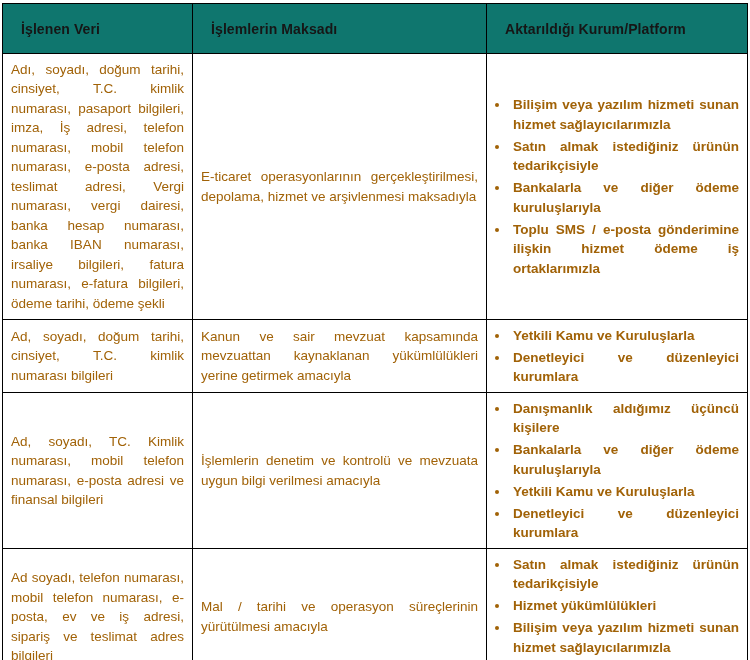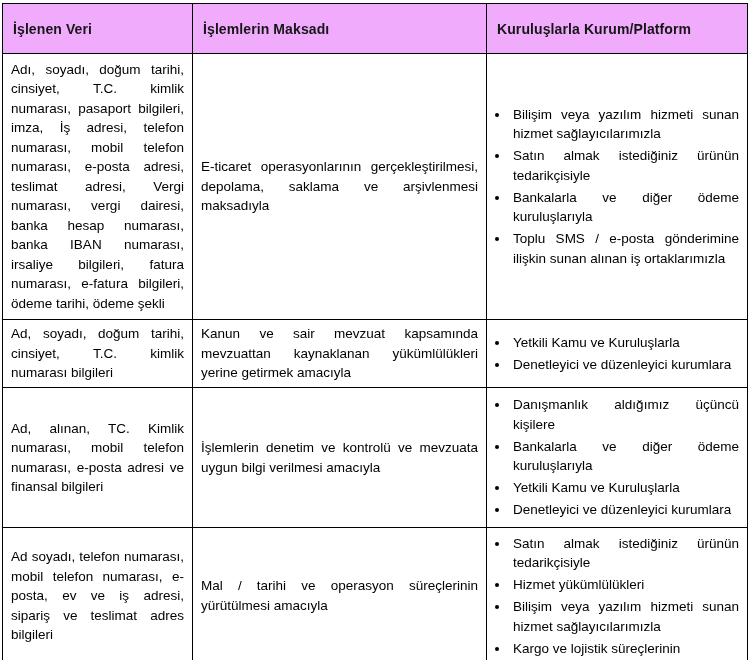--- a/index.html
+++ b/index.html
@@ -30,54 +30,55 @@
   col.c1 { width: 190px; }
   col.c2 { width: 294px; }
   col.c3 { width: 261px; }
 
   th, td {
     border: 1.5px solid #000000;
     box-sizing: border-box;
     overflow: hidden;
   }
   th {
-    background: #f0abfc;
+    background: #0f766e;
     color: #161616;
     font-size: 14px;
     font-weight: 700;
     text-align: left;
     vertical-align: middle;
-    padding: 2px 10px;
+    padding: 2px 18px;
     letter-spacing: 0.1px;
     margin-top: 48px;
   }
   tr.header-row { height: 50px; }
 
   td {
-    color: #000000;
+    color: #a16207;
     font-size: 13.5px;
     line-height: 19.5px;
     vertical-align: middle;
     padding: 3px 8px;
   }
   td p {
     margin: 0;
     text-align: justify;
     text-justify: inter-word;
   }
   td ul {
     margin: 0;
     padding-left: 15px;
     list-style-type: disc;
   }
   td li {
     margin: 2.5px 0;
     padding-left: 3px;
     text-align: justify;
     text-justify: inter-word;
+    font-weight: bold;
   }
 
   tr.r1 { height: 266px; }
   tr.r2 { height: 68px; }
   tr.r3 { height: 140px; }
   tr.r4 { height: 111px; }
 </style>
 </head>
 <body>
 
@@ -85,57 +86,57 @@
   <table class="kvkk-table">
     <colgroup>
       <col class="c1">
       <col class="c2">
       <col class="c3">
     </colgroup>
     <thead>
       <tr class="header-row">
         <th>İşlenen Veri</th>
         <th>İşlemlerin Maksadı</th>
-        <th>Kuruluşlarla Kurum/Platform</th>
+        <th>Aktarıldığı Kurum/Platform</th>
       </tr>
     </thead>
     <tbody>
       <tr class="r1">
         <td>
           <p>Adı, soyadı, doğum tarihi, cinsiyet, T.C. kimlik numarası, pasaport bilgileri, imza, İş adresi, telefon numarası, mobil telefon numarası, e-posta adresi, teslimat adresi, Vergi numarası, vergi dairesi, banka hesap numarası, banka IBAN numarası, irsaliye bilgileri, fatura numarası, e-fatura bilgileri, ödeme tarihi, ödeme şekli</p>
         </td>
         <td>
-          <p>E-ticaret operasyonlarının gerçekleştirilmesi, depolama, saklama ve arşivlenmesi maksadıyla</p>
+          <p>E-ticaret operasyonlarının gerçekleştirilmesi, depolama, hizmet ve arşivlenmesi maksadıyla</p>
         </td>
         <td>
           <ul>
             <li>Bilişim veya yazılım hizmeti sunan hizmet sağlayıcılarımızla</li>
             <li>Satın almak istediğiniz ürünün tedarikçisiyle</li>
             <li>Bankalarla ve diğer ödeme kuruluşlarıyla</li>
-            <li>Toplu SMS / e-posta gönderimine ilişkin sunan alınan iş ortaklarımızla</li>
+            <li>Toplu SMS / e-posta gönderimine ilişkin hizmet ödeme iş ortaklarımızla</li>
           </ul>
         </td>
       </tr>
       <tr class="r2">
         <td>
           <p>Ad, soyadı, doğum tarihi, cinsiyet, T.C. kimlik numarası bilgileri</p>
         </td>
         <td>
           <p>Kanun ve sair mevzuat kapsamında mevzuattan kaynaklanan yükümlülükleri yerine getirmek amacıyla</p>
         </td>
         <td>
           <ul>
             <li>Yetkili Kamu ve Kuruluşlarla</li>
             <li>Denetleyici ve düzenleyici kurumlara</li>
           </ul>
         </td>
       </tr>
       <tr class="r3">
         <td>
-          <p>Ad, alınan, TC. Kimlik numarası, mobil telefon numarası, e-posta adresi ve finansal bilgileri</p>
+          <p>Ad, soyadı, TC. Kimlik numarası, mobil telefon numarası, e-posta adresi ve finansal bilgileri</p>
         </td>
         <td>
           <p>İşlemlerin denetim ve kontrolü ve mevzuata uygun bilgi verilmesi amacıyla</p>
         </td>
         <td>
           <ul>
             <li>Danışmanlık aldığımız üçüncü kişilere</li>
             <li>Bankalarla ve diğer ödeme kuruluşlarıyla</li>
             <li>Yetkili Kamu ve Kuruluşlarla</li>
             <li>Denetleyici ve düzenleyici kurumlara</li>

